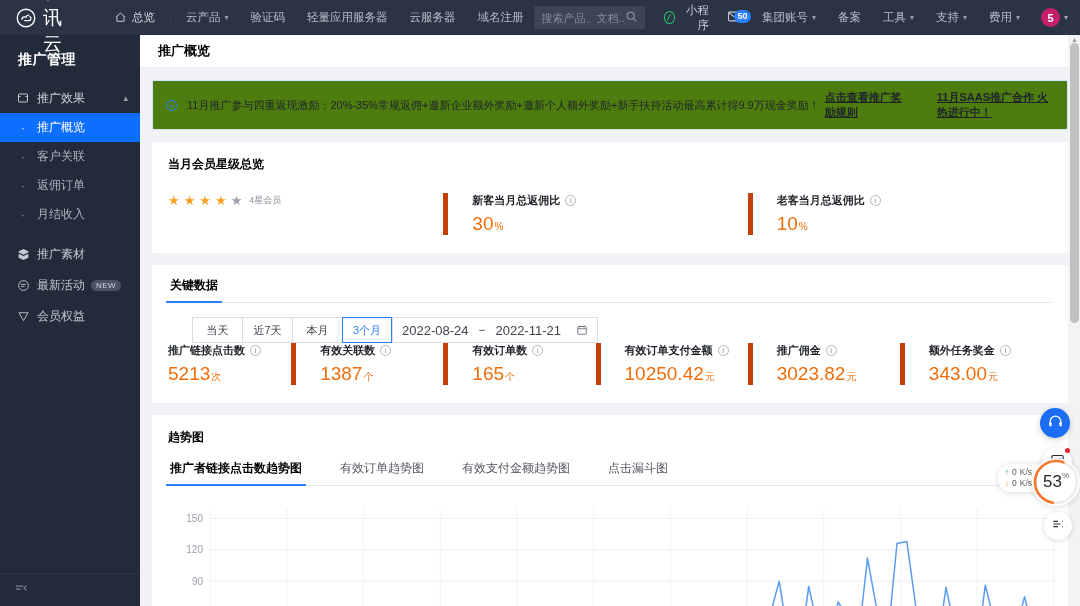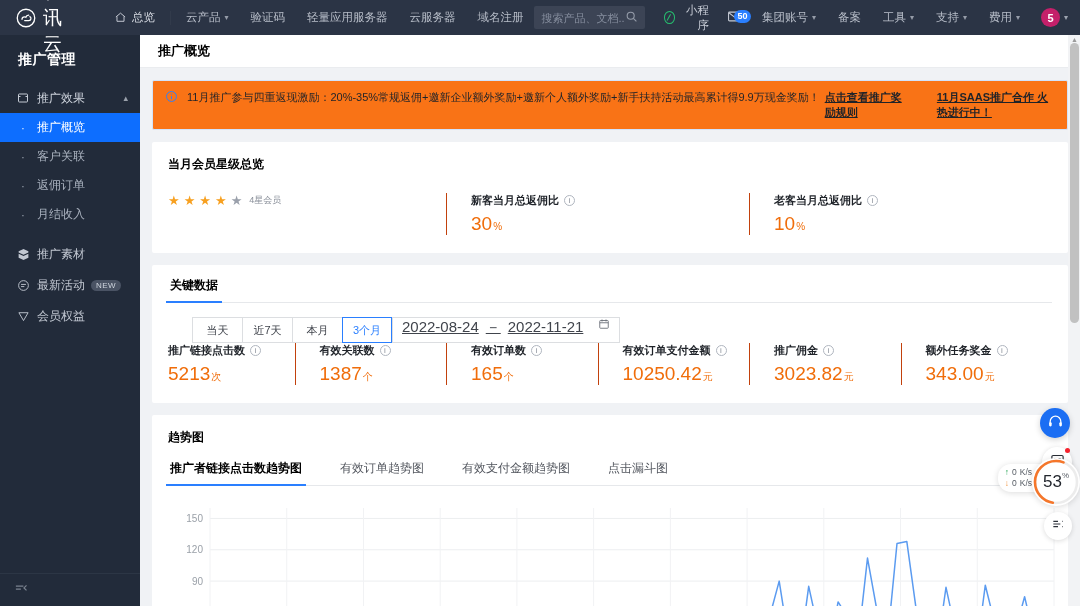--- a/index.html
+++ b/index.html
@@ -101,41 +101,41 @@
     position: absolute; top: 35px; left: 140px; width: 940px; height: 571px;
     background: #f0f2f5; overflow: hidden;
   }
   .page-head {
     background: #fff; height: 33px; display: flex; align-items: center;
     padding-left: 18px; font-size: 13px; font-weight: bold; color: #000;
     border-bottom: 1px solid #eaecef;
   }
   .content { padding: 12px; }
   .banner {
-    background: #f97316; border: 1px solid #d3e3fb; border-radius: 2px;
-    display: flex; padding: 9px 12px; font-size: 11px;
+    background: #4d7c0f; border: 1px solid #d3e3fb; border-radius: 2px;
+    display: flex; align-items: center; padding: 9px 12px; font-size: 11px;
     color: #1f2329; margin-bottom: 12px;
   }
   .banner-ic { color: #2a7fff; margin-right: 9px; display:inline-flex; flex:0 0 auto;}
   .banner-text { white-space: nowrap; }
   .banner-link {
     color: #1f2329; text-decoration: underline; font-weight: bold; cursor: pointer;
     margin-left: 5px;
   }
   .banner-link2 {
     color: #1f2329; text-decoration: underline; font-weight: bold; cursor: pointer;
     margin-left: 34px;
   }
   .card {
     background: #fff; border-radius: 2px; margin-bottom: 12px; padding: 14px 16px 18px 16px;
   }
   .card-title { font-size: 12px; font-weight: bold; color: #000; margin-bottom: 20px; }
   .stat-row { display: flex; }
   .stat-col { flex: 1; position: relative; padding-right: 14px; }
-  .stat-col + .stat-col { border-left: 1px solid #c2410c; padding-left: 24px; }
+  .stat-col + .stat-col { border-left: 5px solid #c2410c; padding-left: 24px; }
   .stat-lbl {
     font-size: 11px; color: #1f2329; font-weight: bold; display: flex; align-items: center;
     margin-bottom: 5px;
   }
   .info-ic {
     margin-left: 5px; width: 11px; height: 11px; border: 1px solid #b0b6bf;
     border-radius: 50%; color: #8a909a; font-size: 8px; line-height: 9px;
     text-align: center; font-weight: normal; cursor: pointer; flex:0 0 auto;
   }
   .stat-val { color: #f06d0a; font-size: 19px; font-weight: 400; }
@@ -157,22 +157,22 @@
   }
   
   .range-bar { display: flex; align-items: stretch; height: 26px; padding-left: 24px; }
   .rg-btn {
     border: 1px solid #dcdee1; border-right: none; background: #fff; font-size: 11px;
     color: #40444c; display: flex; align-items: center; justify-content: center;
     width: 50px; cursor: pointer;
   }
   .rg-btn.active { color: #2a7fff; border: 1px solid #2a7fff; position: relative; z-index: 2; }
   .rg-date {
-    border: 1px solid #dcdee1; background: #fff; font-size: 15px; color: #40444c;
-    display: flex; align-items: flex-start; padding: 0 9px; gap: 7px; cursor: pointer; text-decoration: underline;
+    border: 1px solid #dcdee1; background: #fff; font-size: 13px; color: #40444c;
+    display: flex; align-items: center; padding: 0 9px; gap: 7px; cursor: pointer;
   }
   .cal-ic { margin-left: 8px; color: #6b7078; display:inline-flex; }
   
   .chart-wrap { position: relative; height: 175px; margin-top: 4px; }
   .chart-svg { display: block; }
   .y-lbl { font-size: 10px; fill: #9aa0a8; font-family: "Liberation Sans", sans-serif; }
   .fl-headset {
     position: absolute; right: 10px; top: 408px; width: 30px; height: 30px;
     border-radius: 50%; background: #1b6ef3; display: flex; align-items: center;
     justify-content: center; cursor: pointer; z-index: 60;

